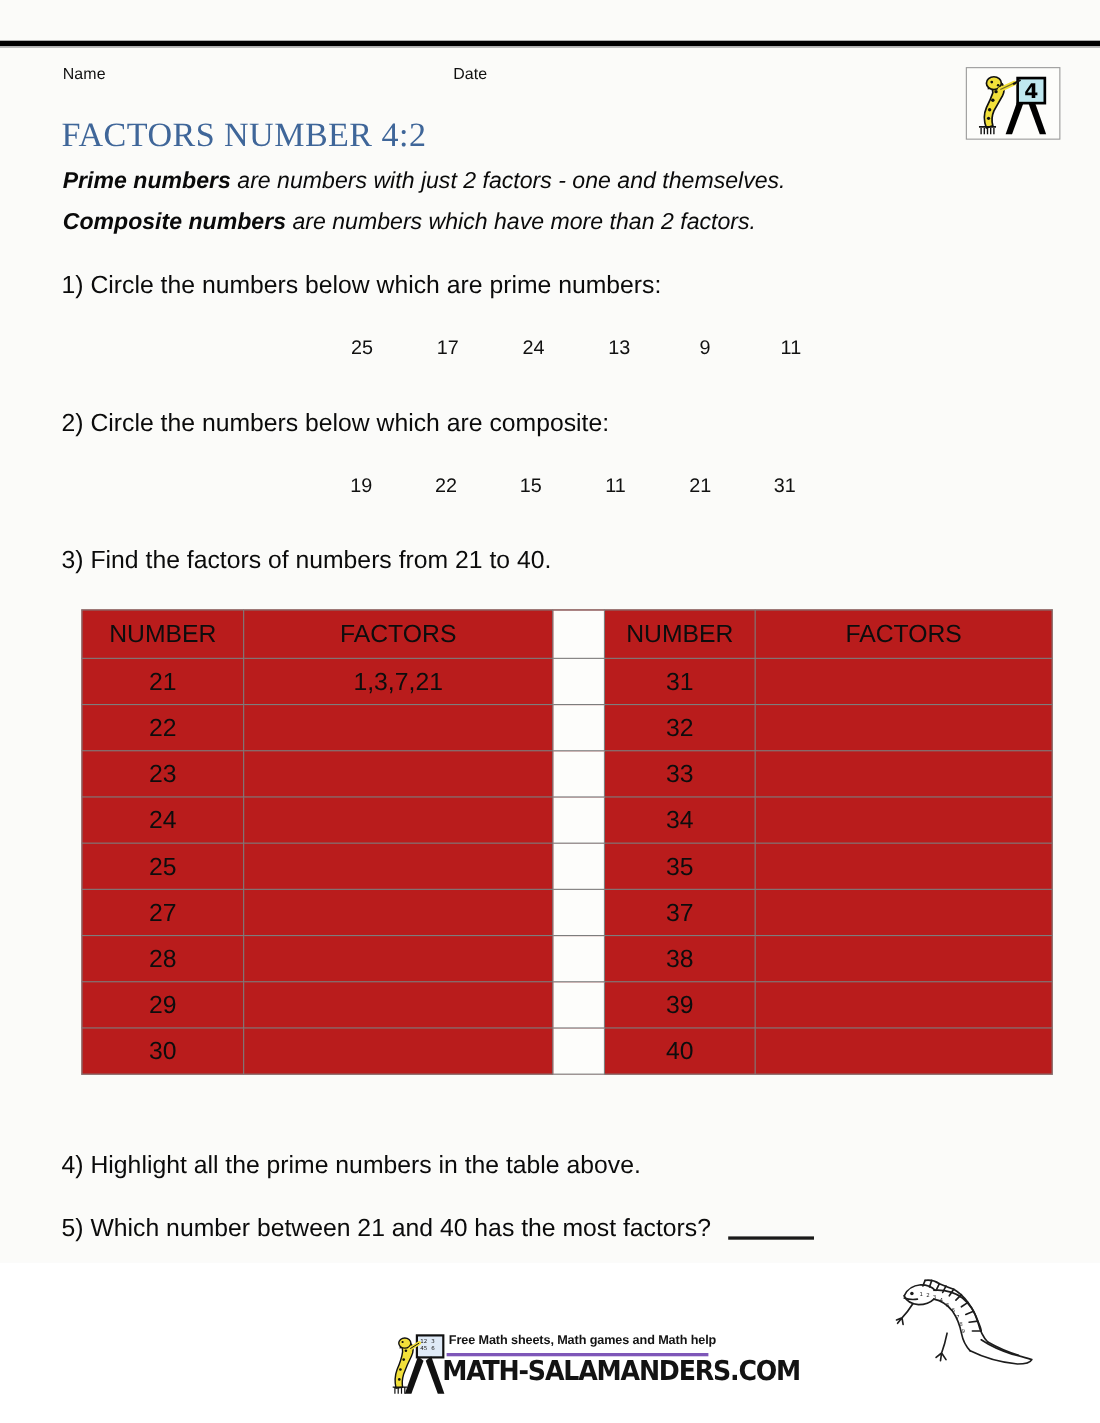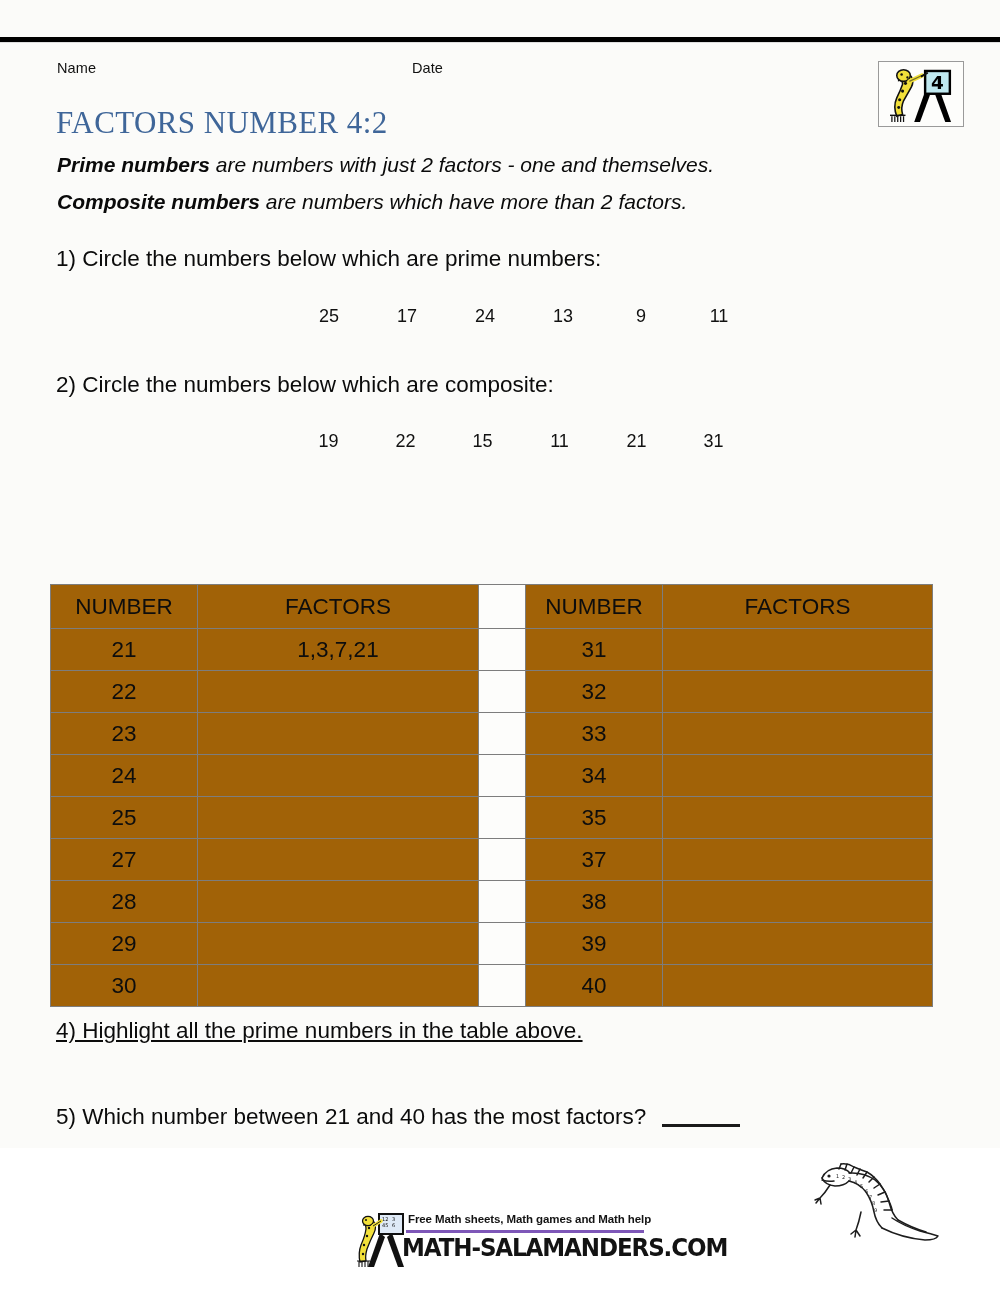--- a/index.html
+++ b/index.html
@@ -95,21 +95,21 @@
   .qline {
     position: absolute;
     left: 56px;
     font-size: 22.5px;
     color: #0b0b0b;
     white-space: nowrap;
   }
   .q1 { top: 246px; }
   .q2 { top: 372px; }
   .q3 { top: 496px; }
-  .q4 { top: 1018px; text-decoration: underline; }
+  .q4 { top: 1046px; }
   .q5 { top: 1104px; }
 
   .numrow {
     position: absolute;
     font-size: 18px;
     color: #111;
     white-space: nowrap;
   }
   .numrow span { display: inline-block; text-align: center; }
   .nr1 { left: 290px; top: 306px; }
@@ -122,27 +122,26 @@
     width: 78px;
     border-bottom: 3px solid #1a1a1a;
     vertical-align: -3px;
     margin-left: 16px;
     height: 13px;
   }
 
   
   .factor-table {
     position: absolute;
-    left: 50px;
+    left: 74px;
     top: 554px;
     width: 882px;
     border-collapse: collapse;
     table-layout: fixed;
-    background: #a16207;
-    margin-top: 30px;
+    background: #b91c1c;
   }
   .factor-table col.c-num-l  { width: 147px; }
   .factor-table col.c-fac-l  { width: 281px; }
   .factor-table col.c-gap    { width: 47px;  }
   .factor-table col.c-num-r  { width: 137px; }
   .factor-table col.c-fac-r  { width: 270px; }
 
   .factor-table th,
   .factor-table td {
     border: 1px solid #7d7d7d;
@@ -267,20 +266,21 @@
   <div class="qline q1">1) Circle the numbers below which are prime numbers:</div>
   <div class="numrow nr1">
     <span>25</span><span>17</span><span>24</span><span>13</span><span>9</span><span>11</span>
   </div>
 
   <div class="qline q2">2) Circle the numbers below which are composite:</div>
   <div class="numrow nr2">
     <span>19</span><span>22</span><span>15</span><span>11</span><span>21</span><span>31</span>
   </div>
 
+  <div class="qline q3">3) Find the factors of numbers from 21 to 40.</div>
 
   <table class="factor-table">
     <colgroup>
       <col class="c-num-l">
         <col class="c-fac-l">
         <col class="c-gap">
         <col class="c-num-r">
         <col class="c-fac-r">
     </colgroup>
     <thead>

